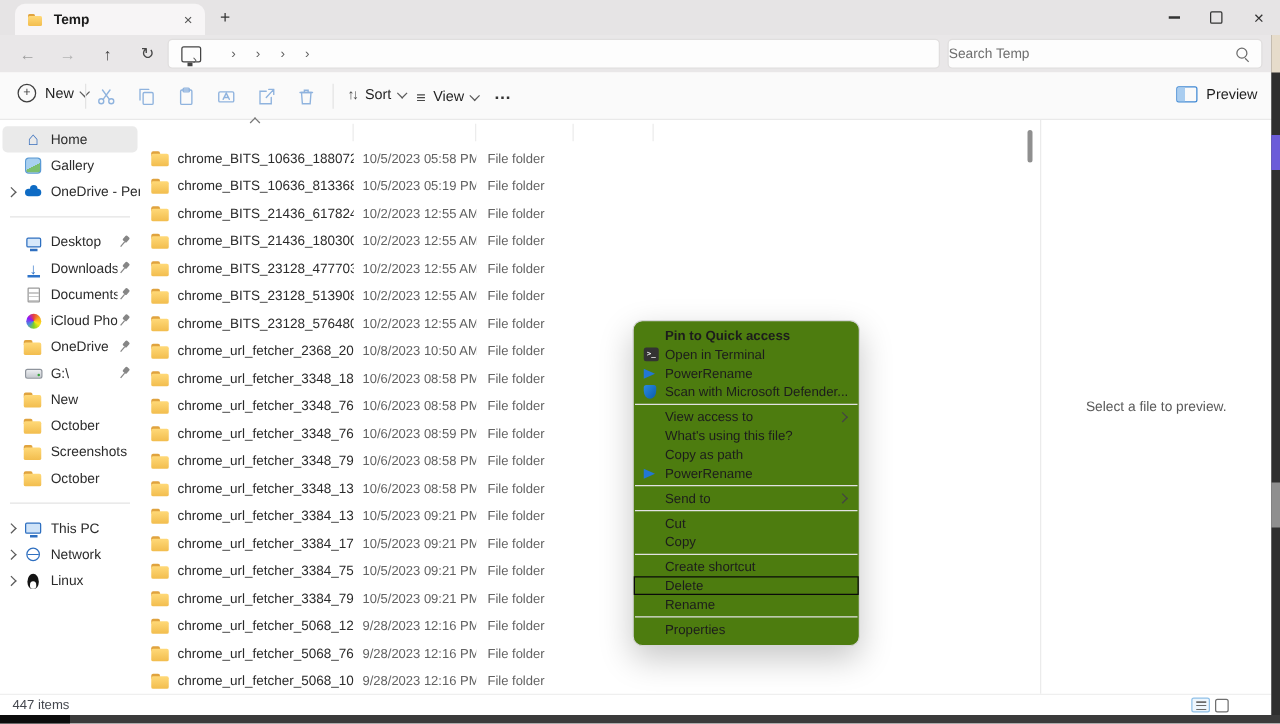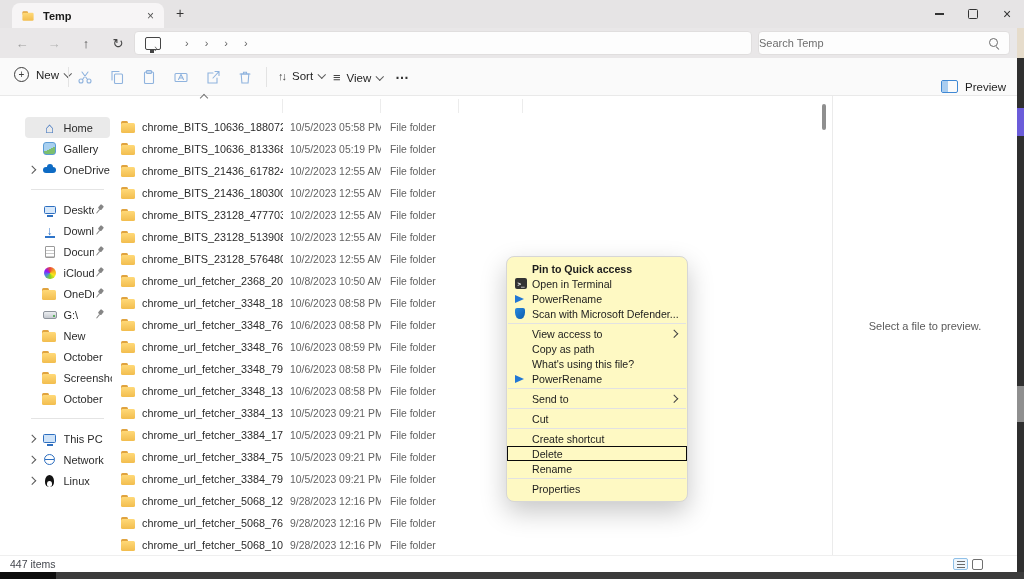--- a/index.html
+++ b/index.html
@@ -44,27 +44,27 @@
   .tb-new{position:absolute;left:14px;top:9px;display:flex;align-items:center;}
   .plus-circle{width:13px;height:13px;border:1.3px solid #3d3d3d;border-radius:50%;display:flex;align-items:center;justify-content:center;font-size:10px;color:#3d3d3d;line-height:1;}
   .tb-new-label{font-size:11.5px;color:#1f1f1f;margin:0 6px 0 7px;}
   .chev{display:inline-block;width:4.5px;height:4.5px;border-right:1.2px solid #5a5a5a;border-bottom:1.2px solid #5a5a5a;transform:rotate(45deg) translate(-1px,-1px);}
   .tb-sep{position:absolute;top:9px;width:1px;height:20px;background:#e3e3e3;}
   .tb-icon{position:absolute;top:11px;width:16px;height:16px;}
   .tb-group-label{position:absolute;top:12px;display:flex;align-items:center;font-size:11.5px;color:#1f1f1f;}
   .sort-glyph{font-size:11px;color:#474747;letter-spacing:-2px;margin-right:7px;}
   .view-glyph{font-size:13px;color:#474747;margin-right:6px;}
   .more-glyph{position:absolute;left:395px;top:8px;font-size:14px;color:#333;font-weight:700;}
-  .tb-preview{position:absolute;right:18px;top:22px;display:flex;align-items:center;justify-content:center;}
+  .tb-preview{position:absolute;right:18px;top:11px;display:flex;align-items:center;justify-content:center;}
   .preview-icon{position:relative;width:15px;height:11px;border:1.3px solid #3f88d4;border-radius:2px;margin-right:7px;}
   .preview-icon::before{content:"";position:absolute;left:0;top:0;width:6px;height:11px;background:#a9cdf0;}
   .tb-preview-label{font-size:11.5px;color:#1f1f1f;}
 
   
-  .sidebar{position:absolute;left:0;top:112px;width:112px;bottom:23px;padding-top:5px;box-sizing:border-box;overflow:hidden;padding-left:23px;}
+  .sidebar{position:absolute;left:0;top:96px;width:112px;bottom:23px;padding-top:5px;box-sizing:border-box;overflow:hidden;}
   .side-item{position:relative;height:21px;display:flex;align-items:center;padding-left:6px;}
   .side-item.selected{background:#eaeaea;border-radius:4px;margin:0 2px;padding-left:4px;}
   .sexp{visibility:hidden;width:4.5px;height:4.5px;border-right:1.1px solid #5a5a5a;border-bottom:1.1px solid #5a5a5a;transform:rotate(-45deg);margin-right:7px;flex:none;}
   .side-item.expandable .sexp{visibility:visible;}
   .side-label{font-size:11px;color:#2b2b2b;margin-left:6px;white-space:nowrap;overflow:hidden;flex:1;}
   .pin{display:none;position:relative;width:10px;height:11px;margin-right:8px;transform:rotate(40deg);flex:none;}
   .side-item.pinned .pin{display:inline-block;}
   .pin::before{content:"";position:absolute;left:3px;top:0;width:4px;height:5px;background:#868686;border-radius:1px;}
   .pin::after{content:"";position:absolute;left:4.6px;top:5px;width:1.2px;height:4.5px;background:#868686;}
   .side-sep{height:1px;background:#e4e4e4;margin:9px 8px;}
@@ -107,21 +107,21 @@
   .c-name .nm{margin-left:6px;}
   .c-date{width:98px;padding-left:7px;font-size:10.4px;color:#626262;}
   .c-type{width:78px;padding-left:9px;font-size:10.4px;color:#626262;}
   .vscroll{position:absolute;left:819px;top:96px;width:10px;bottom:23px;}
   .vthumb{position:absolute;left:3px;top:8px;width:3.5px;height:26px;background:#8f8f8f;border-radius:2px;}
   .pane-div{position:absolute;left:832px;top:96px;width:1px;bottom:23px;background:#ebebeb;}
   .preview-pane{position:absolute;left:833px;top:96px;right:7px;bottom:23px;display:flex;align-items:center;justify-content:center;}
   .preview-msg{font-size:11px;color:#5a5a5a;}
 
   
-  .cmenu{position:absolute;left:506px;top:256px;width:182px;background:#fef9c3;border:1px solid #d6d6d6;border-radius:8px;box-shadow:0 10px 26px rgba(0,0,0,.22);padding:4px 0 5px 0;z-index:50;box-sizing:border-box;}
+  .cmenu{position:absolute;left:506px;top:256px;width:182px;background:#4d7c0f;border:1px solid #d6d6d6;border-radius:8px;box-shadow:0 10px 26px rgba(0,0,0,.22);padding:4px 0 5px 0;z-index:50;box-sizing:border-box;}
   .menu-item{position:relative;height:15px;display:flex;align-items:center;padding:0 8px;}
   .menu-item.bold .mlabel{font-weight:700;}
   .menu-item.highlighted{outline:1.8px solid #0a0a0a;outline-offset:-1px;}
   .mslot{width:17px;height:13px;justify-content:flex-start;}
   .mlabel{font-size:10.6px;color:#1c1c1c;white-space:nowrap;}
   .msub{display:none;margin-left:auto;width:4.5px;height:4.5px;border-right:1.1px solid #444;border-bottom:1.1px solid #444;transform:rotate(-45deg);margin-right:3px;}
   .menu-item.submenu .msub{display:inline-block;}
   .menu-sep{height:1px;background:#e2e2e2;margin:2px 1px;}
   .ic-terminal::before{content:">_";font-family:"DejaVu Sans Mono",monospace;font-size:6px;font-weight:700;color:#fff;background:#333;width:12px;height:11px;border-radius:2px;display:flex;align-items:center;justify-content:center;}
   .ic-powerrename::before{content:"";width:0;height:0;border-left:9px solid #2277d4;border-top:4.5px solid transparent;border-bottom:4.5px solid transparent;}
@@ -553,43 +553,48 @@
 
     </div>
       <div class="menu-sep"></div>
       <div class="menu-item submenu">
       <span class="islot mslot"></span>
       <span class="mlabel">View access to</span>
       <span class="msub"></span>
     </div>
       <div class="menu-item">
       <span class="islot mslot"></span>
+      <span class="mlabel">What's using this file?</span>
+
+    </div>
+      <div class="menu-item">
+      <span class="islot mslot"></span>
       <span class="mlabel">Copy as path</span>
-
-    </div>
-      <div class="menu-item">
-      <span class="islot mslot"></span>
-      <span class="mlabel">What's using this file?</span>
 
     </div>
       <div class="menu-item">
       <span class="islot mslot ic-powerrename"></span>
       <span class="mlabel">PowerRename</span>
 
     </div>
       <div class="menu-sep"></div>
       <div class="menu-item submenu">
       <span class="islot mslot"></span>
       <span class="mlabel">Send to</span>
       <span class="msub"></span>
     </div>
       <div class="menu-sep"></div>
       <div class="menu-item">
       <span class="islot mslot"></span>
       <span class="mlabel">Cut</span>
+
+    </div>
+      <div class="menu-item">
+      <span class="islot mslot"></span>
+      <span class="mlabel">Copy</span>
 
     </div>
       <div class="menu-sep"></div>
       <div class="menu-item">
       <span class="islot mslot"></span>
       <span class="mlabel">Create shortcut</span>
 
     </div>
       <div class="menu-item highlighted">
       <span class="islot mslot"></span>

